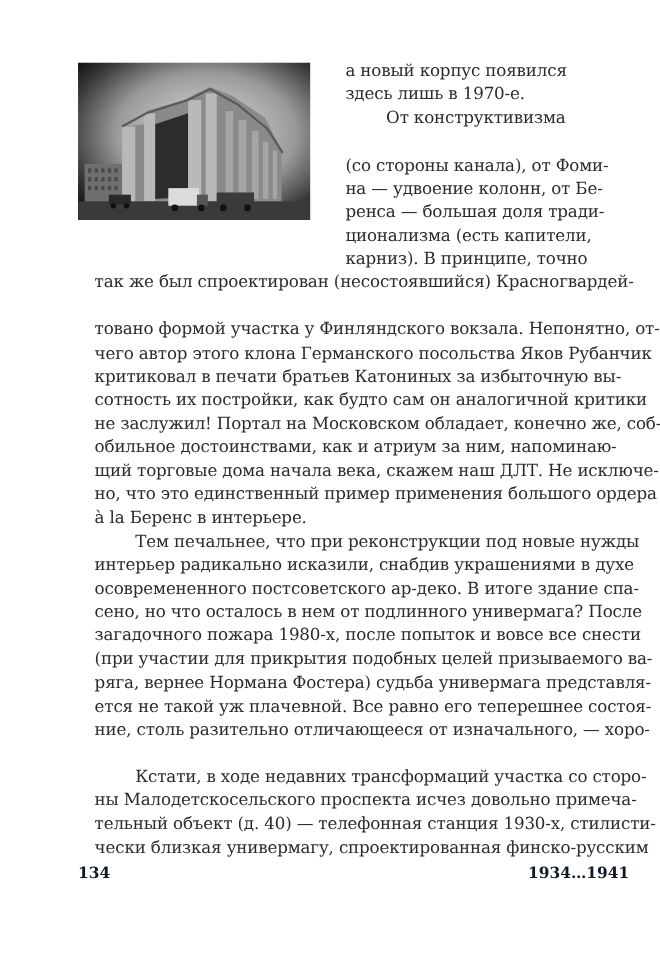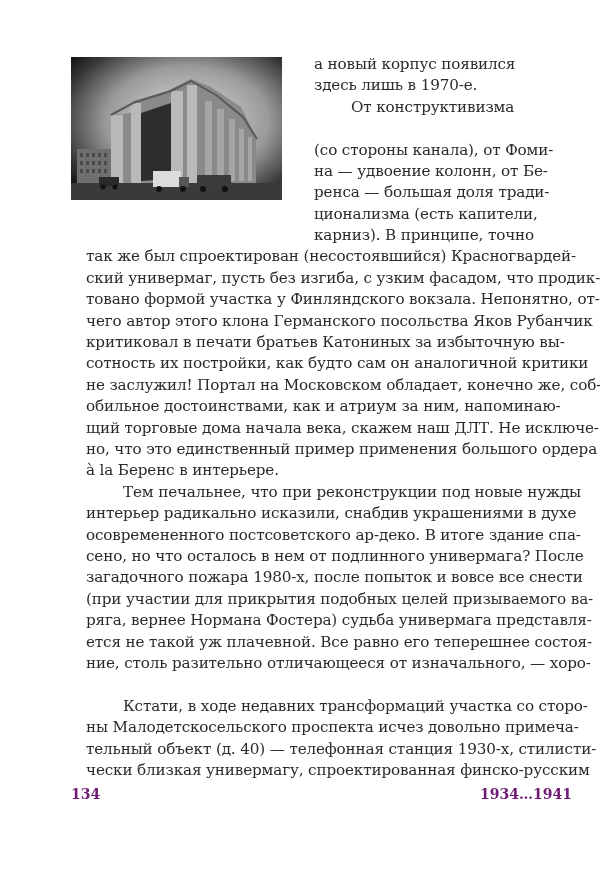--- a/index.html
+++ b/index.html
@@ -38,21 +38,21 @@
       letter-spacing: -0.15px;
     }
     .right { left: 314px; }
     .full { left: 86px; }
     .indent { padding-left: 37px; }
     .footer {
       position: absolute;
       top: 786px;
       font-size: 14px;
       font-weight: bold;
-      color: #701a75;
+      color: #0f172a;
       font-family: "DejaVu Serif", "Liberation Serif", serif;
     }
     .folio { left: 71px; }
     .running { right: 76px; }
   </style>
 </head>
 <body>
 
 <div class="page">
 
@@ -125,21 +125,20 @@
   <div class="line right" style="top:54px">а новый корпус появился</div>
   <div class="line right" style="top:75px">здесь лишь в 1970-е.</div>
   <div class="line right indent" style="top:97px">От конструктивизма</div>
   <div class="line right" style="top:140px">(со стороны канала), от Фоми-</div>
   <div class="line right" style="top:161px">на — удвоение колонн, от Бе-</div>
   <div class="line right" style="top:182px">ренса — большая доля тради-</div>
   <div class="line right" style="top:225px">карниз). В принципе, точно</div>
   <div class="line right" style="top:204px">ционализма (есть капители,</div>
 
   <div class="line full" style="top:246px">так же был спроектирован (несостоявшийся) Красногвардей-</div>
-  <div class="line full" style="top:268px">ский универмаг, пусть без изгиба, с узким фасадом, что продик-</div>
   <div class="line full" style="top:289px">товано формой участка у Финляндского вокзала. Непонятно, от-</div>
   <div class="line full" style="top:311px">чего автор этого клона Германского посольства Яков Рубанчик</div>
   <div class="line full" style="top:332px">критиковал в печати братьев Катониных за избыточную вы-</div>
   <div class="line full" style="top:353px">сотность их постройки, как будто сам он аналогичной критики</div>
   <div class="line full" style="top:375px">не заслужил! Портал на Московском обладает, конечно же, соб-</div>
   <div class="line full" style="top:396px">обильное достоинствами, как и атриум за ним, напоминаю-</div>
   <div class="line full" style="top:418px">щий торговые дома начала века, скажем наш ДЛТ. Не исключе-</div>
   <div class="line full" style="top:439px">но, что это единственный пример применения большого ордера</div>
   <div class="line full" style="top:460px">à la Беренс в интерьере.</div>
   <div class="line full indent" style="top:482px">Тем печальнее, что при реконструкции под новые нужды</div>

